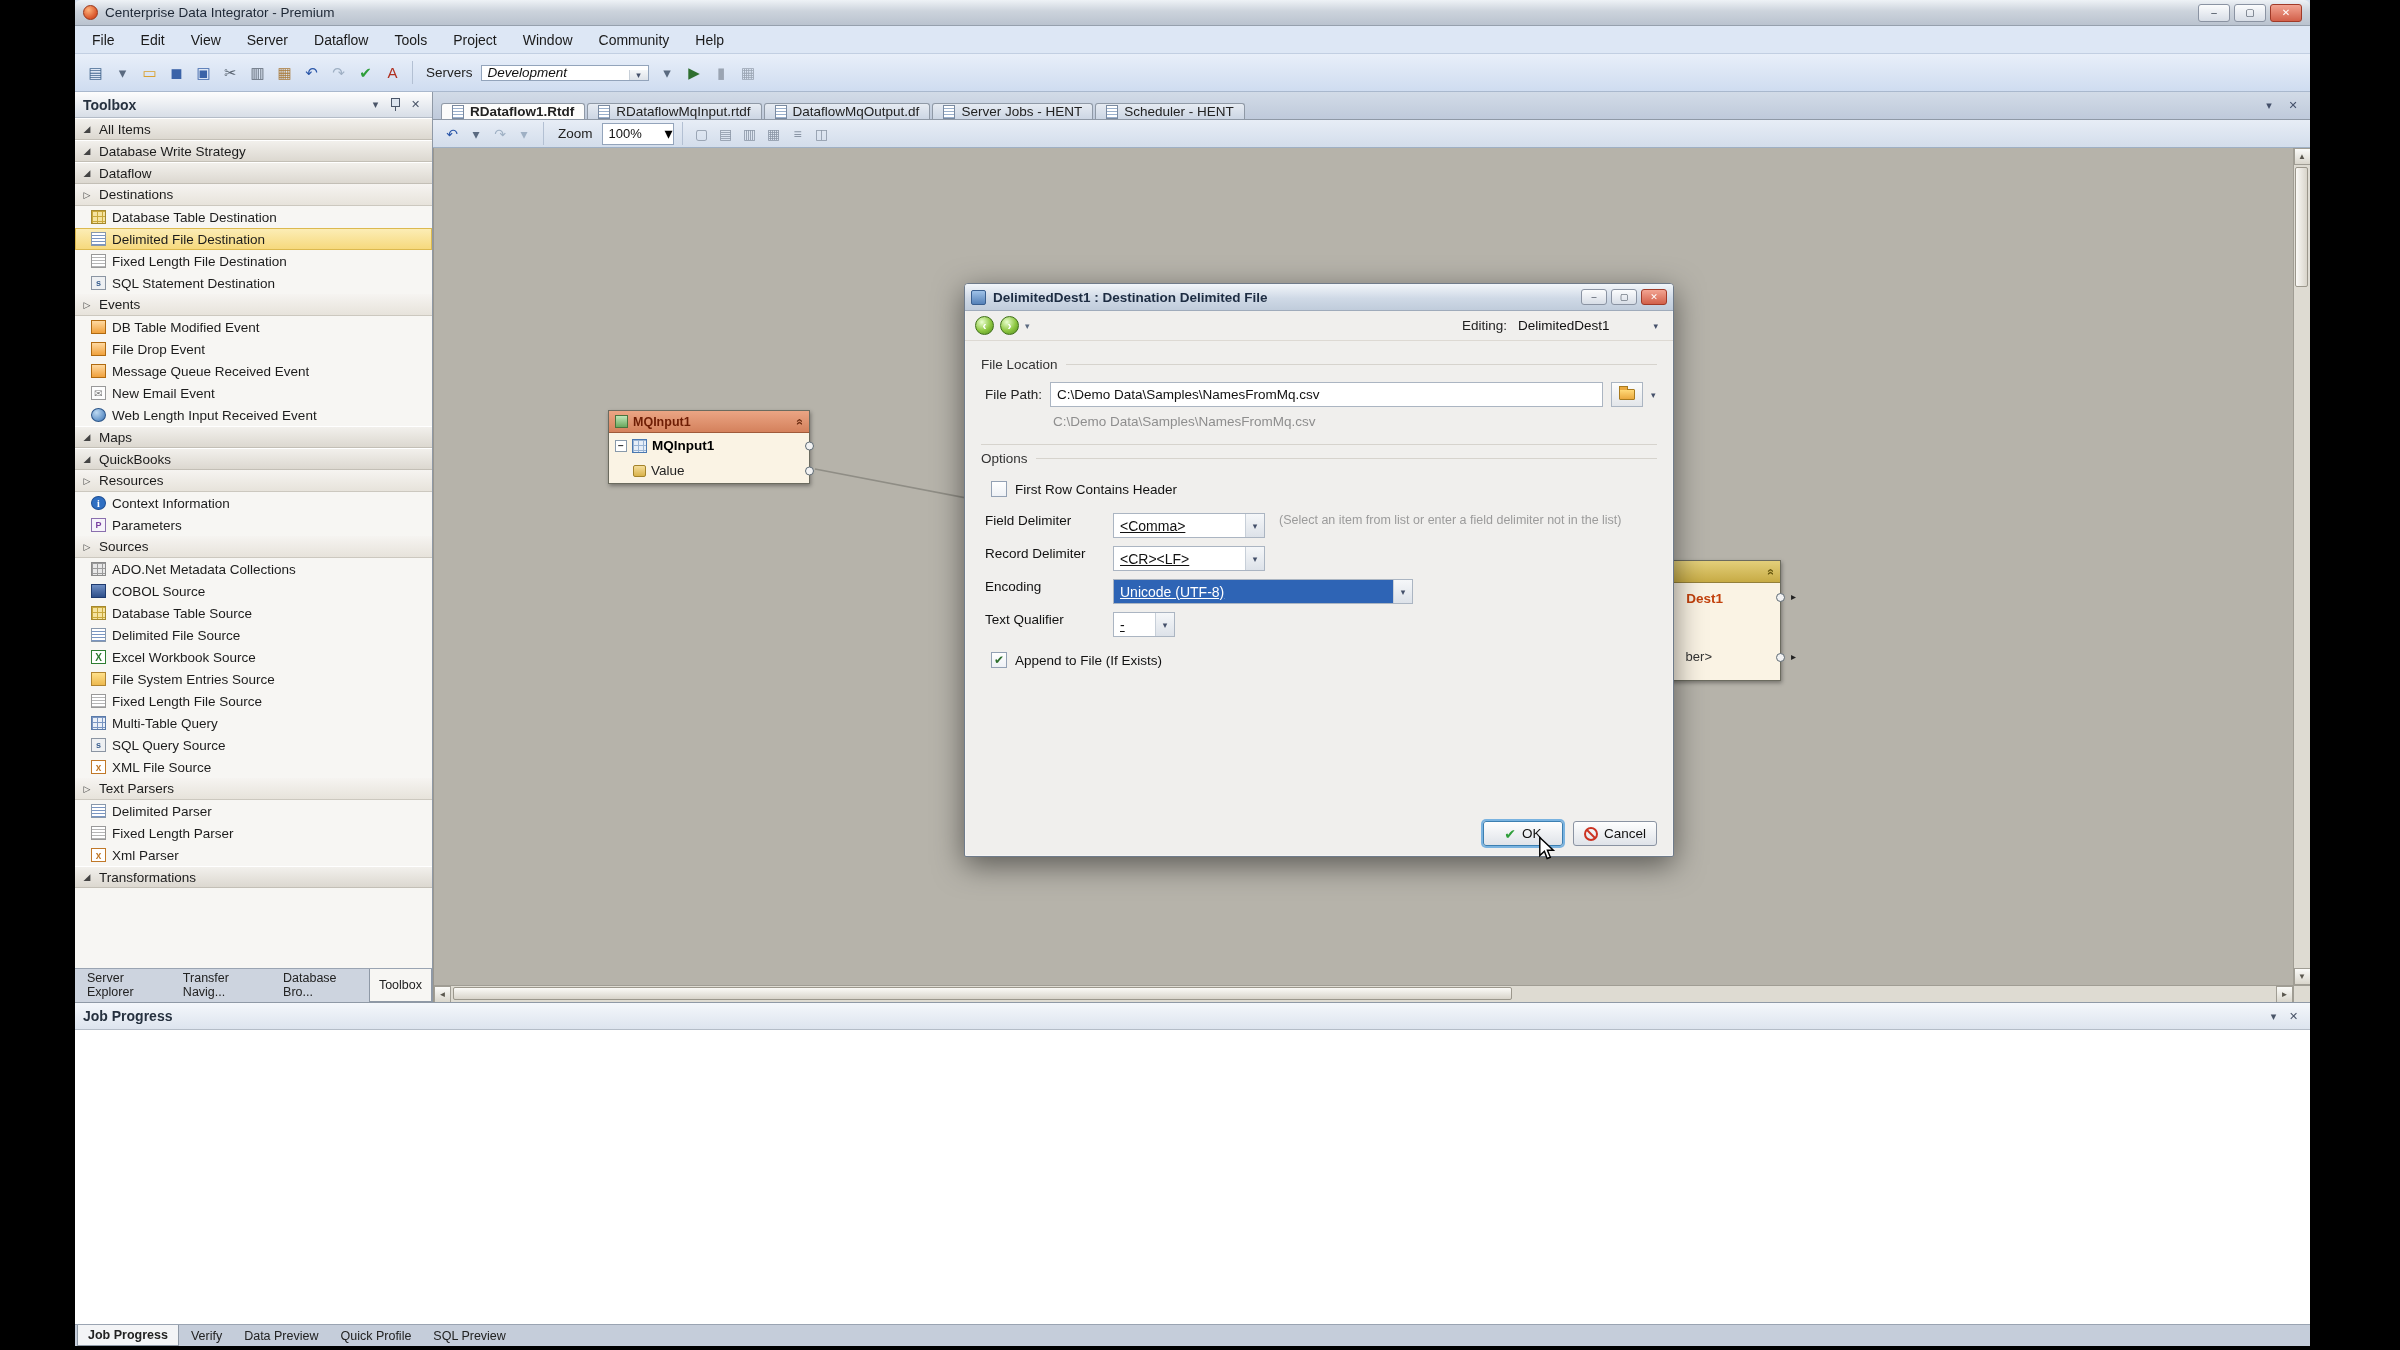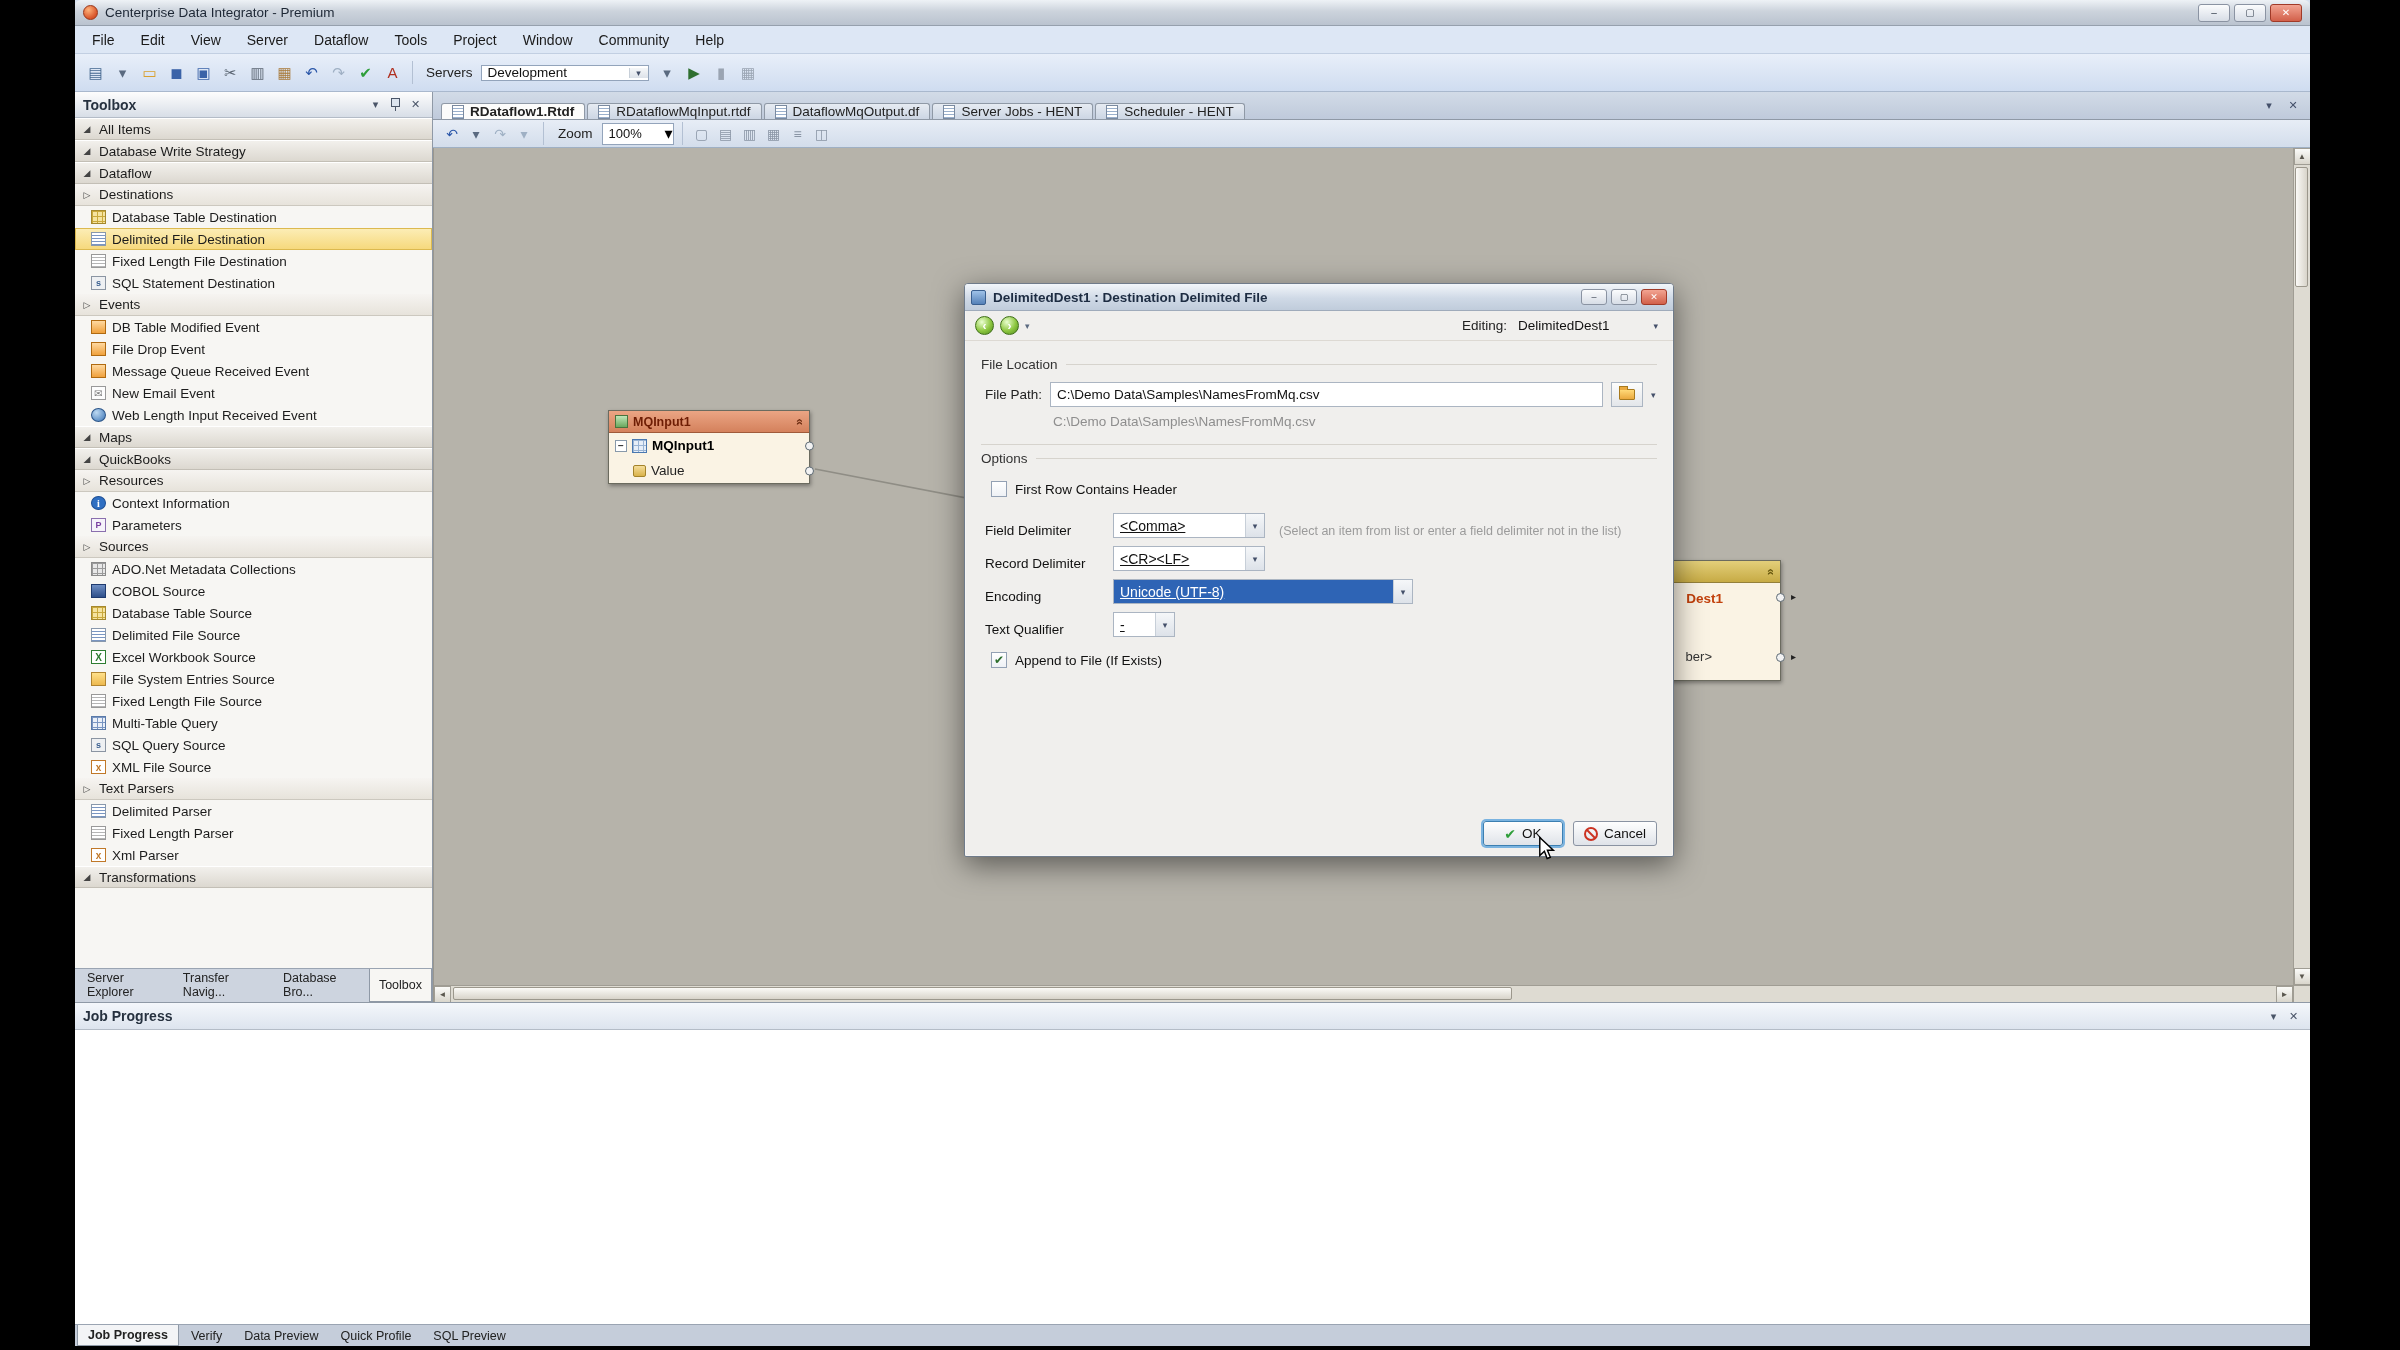--- a/index.html
+++ b/index.html
@@ -27,21 +27,21 @@
   .menubar { height:28px; background:#dde7f5; border-bottom:1px solid #c2cfe2; display:flex; align-items:stretch; padding-left:4px; }
   .menu-item { padding:0 13px; font-size:14px; color:#1a1a1a; display:flex; align-items:center; }
 
   
   .toolbar { height:38px; background:linear-gradient(#e8eff9,#cfdcf0); border-bottom:1px solid #a9b8cd;
              display:flex; align-items:center; padding:0 8px; gap:2px; }
   .gi { display:inline-flex; align-items:center; justify-content:center; border-radius:2px; }
   .toolbar .gi { width:25px; height:25px; font-size:15px; }
   .tsep { width:1px; height:23px; background:#b3c0d3; margin:0 5px; flex:none; }
   .lbl { font-size:13.5px; color:#222; margin:0 6px; }
-  .combo-mini { width:168px; height:16px; background:#fff; border:1px solid #93a4bb; display:flex; align-items:center; }
+  .combo-mini { width:168px; height:16px; background:#fff; border:1px solid #93a4bb; display:flex; align-items:flex-end;font-style:italic; }
   .combo-mini .c-txt { flex:1; display:flex; align-items:center; padding:0 6px; font-size:13.5px; color:#111; }
   .combo-mini .c-btn, .combo .c-btn { width:19px; border-left:1px solid #c7cfd8;
       background:linear-gradient(#f5f7f9,#dde2e9); display:flex; align-items:center; justify-content:center;
       font-size:9px; color:#44506a; }
 
   
   .main { flex:none; height:910px; display:flex; min-height:0; }
 
   
   .left-col { width:358px; flex:none; border-right:1px solid #8f99a6; background:#f7f6f3; display:flex; flex-direction:column; }
@@ -203,21 +203,21 @@
   .fb-drop { font-size:9px; color:#44506a; }
   .resolved { margin:7px 0 0 72px; font-size:13.5px; color:#8e8e8e; }
   .sep-line { height:1px; background:#d6d3cd; margin-top:15px; }
 
   .cb-row { display:flex; align-items:center; gap:8px; margin:15px 0 0 10px; }
   .cb { width:16px; height:16px; border:1px solid #93a1b4; background:linear-gradient(#fff,#eef1f5); flex:none;
         display:flex; align-items:center; justify-content:center; font-size:12px; font-weight:bold; color:#2c6e2c; }
   .cb-label { font-size:13.5px; color:#111; }
 
   .form { margin:16px 0 0 4px; }
-  .form-row { display:flex; align-items:flex-end; margin-bottom:8px; }
+  .form-row { display:flex; align-items:flex-start; margin-bottom:8px; }
   .f-name { width:128px; font-size:13.5px; color:#111; flex:none; }
   .combo { height:25px; border:1px solid #abb5c2; background:#fff; display:flex; align-items:stretch; flex:none; }
   .combo .c-txt { flex:1; display:flex; align-items:center; padding:6px 6px; font-size:14px; color:#111; white-space:nowrap; overflow:hidden;text-decoration:underline; }
   .combo.sel .c-txt { background:#2e64b5; color:#fff; }
   .w152 { width:152px; } .w300 { width:300px; } .w62 { width:62px; }
   .hint { margin-left:14px; font-size:12.5px; color:#9b9b9b; white-space:nowrap; }
 
   .dlg-buttons { position:absolute; right:16px; bottom:10px; display:flex; gap:10px; }
   .d-btn { height:25px; min-width:80px; border:1px solid #8a93a2; border-radius:3px; padding:0 10px;
            background:linear-gradient(#fefefe,#dfe3e9); display:flex; align-items:center; justify-content:center; gap:6px;

